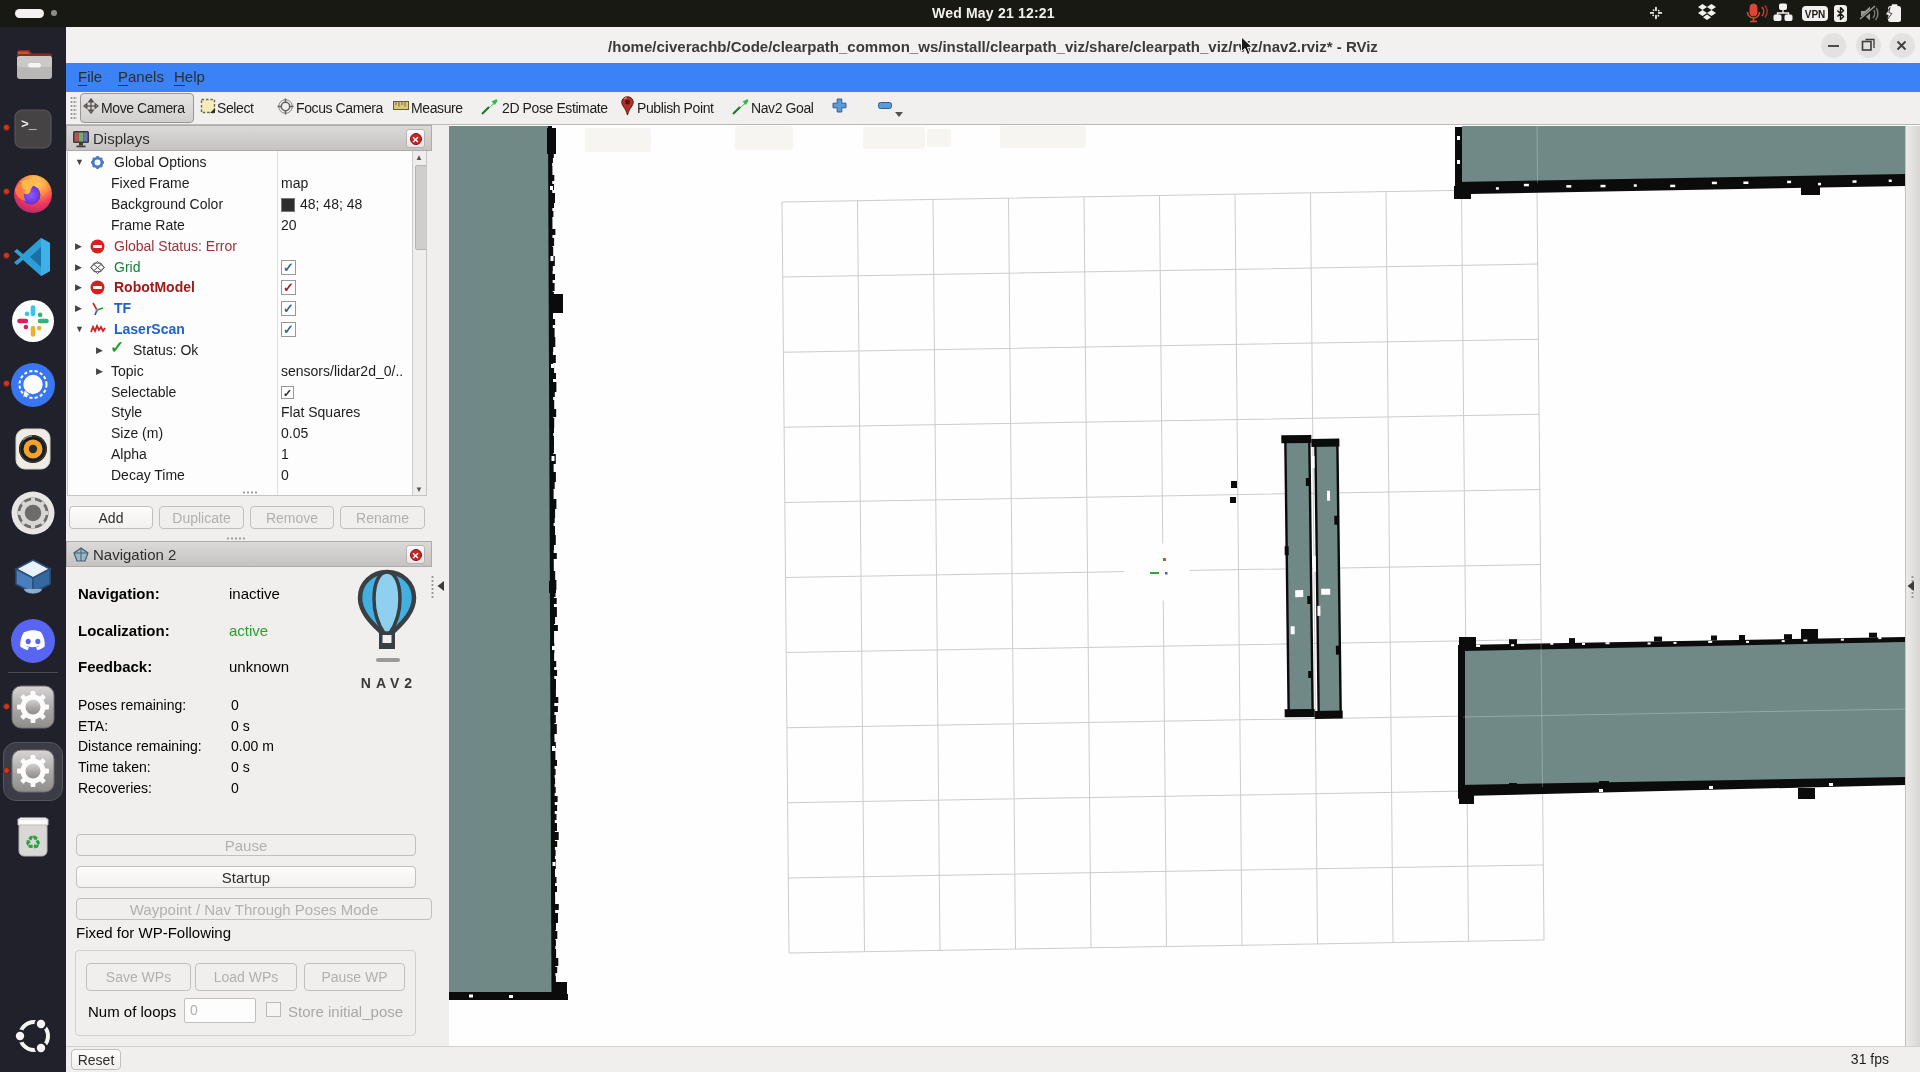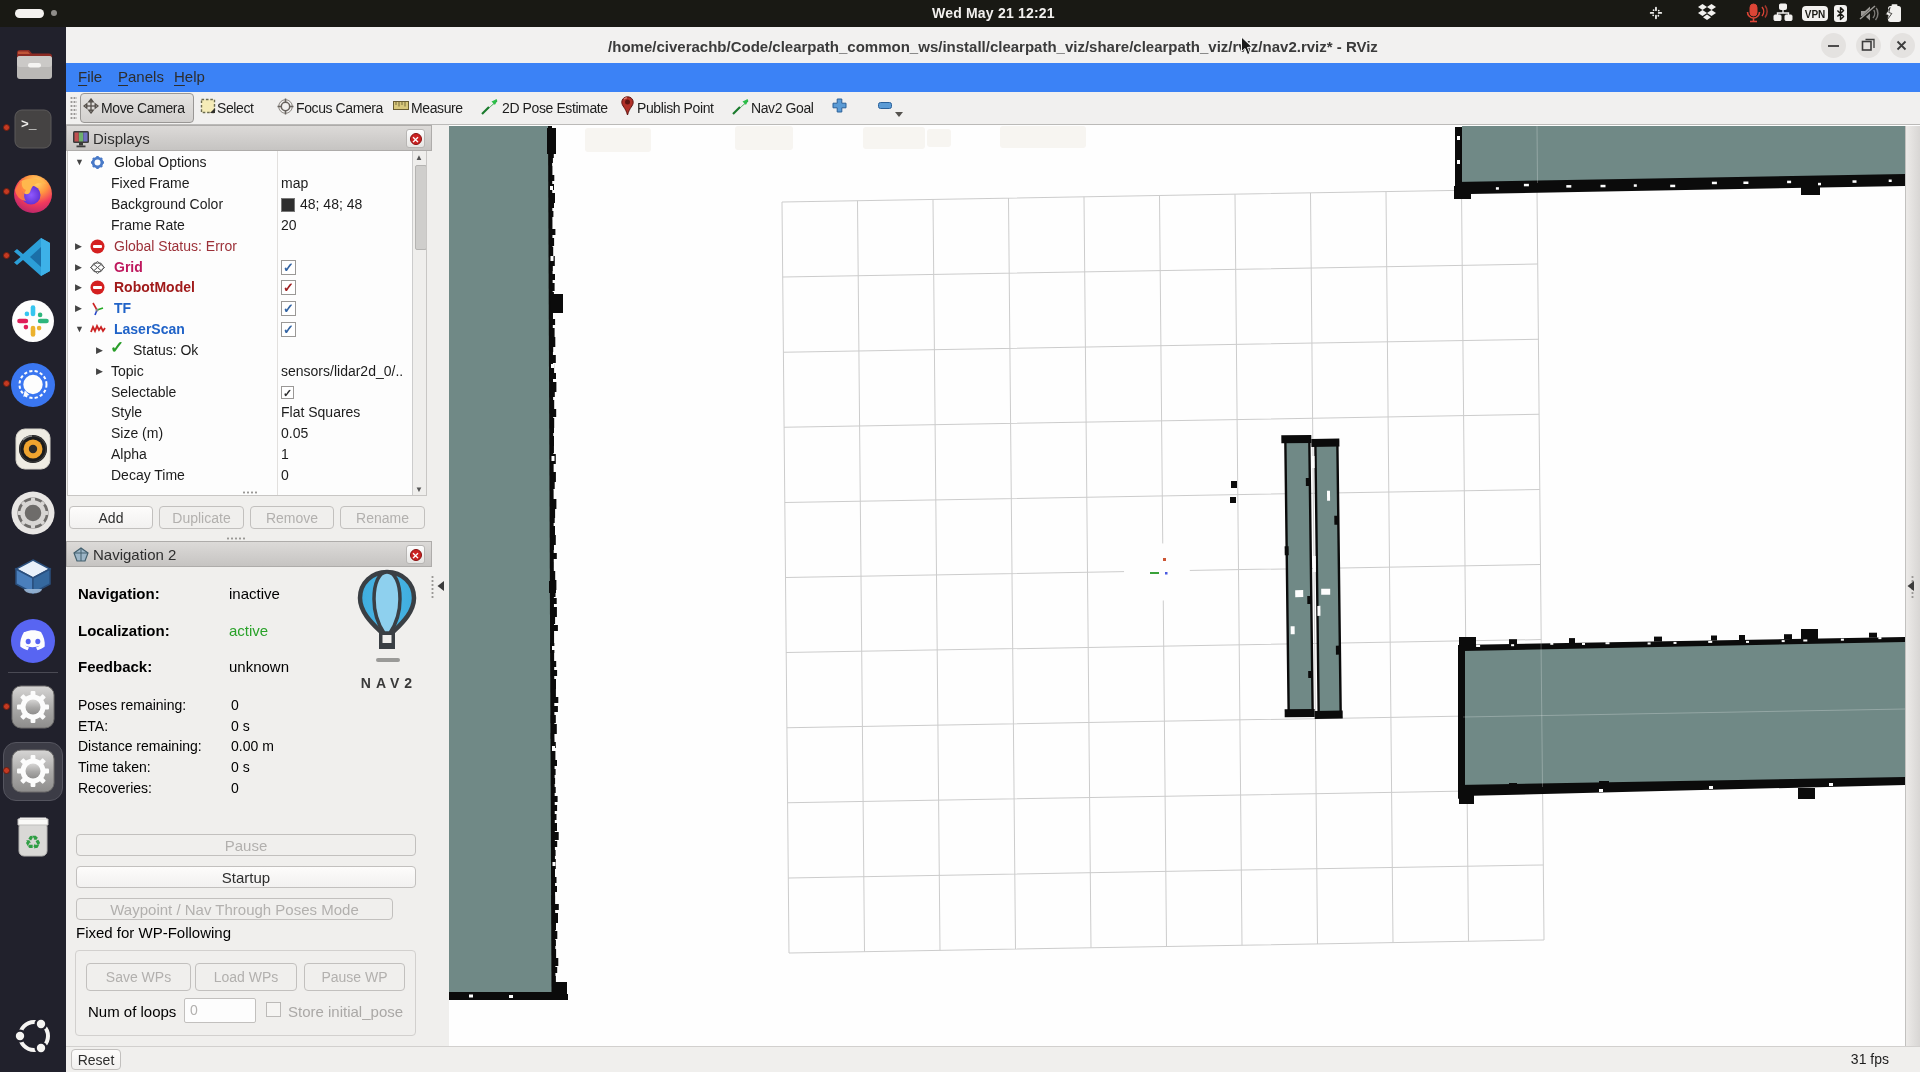--- a/index.html
+++ b/index.html
@@ -450,21 +450,21 @@
 
     <div class="trow" style="top:106px;">
       <span class="arr" style="left:7px;">▶</span>
       <svg style="position:absolute;left:22px;top:4px" width="15" height="13" viewBox="0 0 15 13">
         <g fill="none" stroke="#555" stroke-width="1">
           <path d="M4 1.5 L11 1.5 L14 6.5 L11 11.5 L4 11.5 L1 6.5 Z" transform="scale(1,0.85) translate(0,1)"></path>
           <path d="M7.5 0.5 L14.5 6.5 L7.5 12.5 L0.5 6.5 Z"></path>
           <path d="M4 3.5 L11 9.5 M11 3.5 L4 9.5"></path>
         </g>
       </svg>
-      <span style="position:absolute;left:46px;color:#be185d;font-weight:bold;">Grid</span>
+      <span style="position:absolute;left:46px;color:#15803d;font-weight:normal;">Grid</span>
       <span class="cbx" style="left:213px;top:3px;color:#3465a4;">✓</span>
     </div>
 
     <div class="trow" style="top:126px;">
       <span class="arr" style="left:7px;">▶</span>
       <svg style="position:absolute;left:22px;top:3px" width="15" height="15" viewBox="0 0 15 15">
         <circle cx="7.5" cy="7.5" r="7" fill="#d42020"></circle>
           <rect x="3" y="6" width="9" height="3" rx="1" fill="#fff"></rect>
       </svg>
       <span style="position:absolute;left:46px;color:#a01a1a;font-weight:bold;">RobotModel</span>
@@ -575,21 +575,21 @@
     <path d="M33 3 C18 3 6 14 6 29 C6 44 20 56 28 64 L38 64 C46 56 60 44 60 29 C60 14 48 3 33 3 Z" fill="url(#bal)" stroke="#3a3f44" stroke-width="4.5"></path>
     <path d="M33 3 C25 3 20 14 20 30 C20 46 26 58 30 64 L36 64 C40 58 46 46 46 30 C46 14 41 3 33 3 Z" fill="#8ed0ee" stroke="#3a3f44" stroke-width="3.5"></path>
     <rect x="25" y="63" width="16" height="17" fill="#3a3f44"></rect>
     <rect x="28.5" y="66" width="9" height="8" fill="#f0efed"></rect>
   </svg>
   <div class="abs" style="left:310px;top:533px;width:24px;height:4px;border-radius:2px;background:#9a9a98;"></div>
   <div class="navlbl" style="left:287px;top:550px;width:72px;text-align:center;font-size:14px;font-weight:bold;color:#3a3a3a;letter-spacing:5px;">NAV2</div>
 
   <div class="btn dis" style="left:10px;top:709px;width:340px;height:22px;line-height:21px;font-size:15px;">Pause</div>
   <div class="btn" style="left:10px;top:741px;width:340px;height:22px;line-height:21px;font-size:15px;">Startup</div>
-  <div class="btn dis" style="left:10px;top:773px;width:317px;height:22px;line-height:21px;font-size:15px;">Waypoint / Nav Through Poses Mode</div>
+  <div class="btn dis" style="left:10px;top:773px;width:356px;height:22px;line-height:21px;font-size:15px;">Waypoint / Nav Through Poses Mode</div>
   <div class="navlbl" style="left:10px;top:799px;font-size:15px;">Fixed for WP-Following</div>
   <div class="abs" style="left:9px;top:825px;width:341px;height:86px;border:1px solid #d2d0ce;border-radius:4px;"></div>
   <div class="btn dis" style="left:20px;top:838px;width:105px;height:28px;line-height:27px;">Save WPs</div>
   <div class="btn dis" style="left:129px;top:838px;width:102px;height:28px;line-height:27px;">Load WPs</div>
   <div class="btn dis" style="left:238px;top:838px;width:101px;height:28px;line-height:27px;">Pause WP</div>
   <div class="navlbl" style="left:22px;top:878px;font-size:15px;">Num of loops</div>
   <div class="abs" style="left:118px;top:873px;width:72px;height:25px;background:#fdfdfd;border:1px solid #c2c0be;border-radius:2px;color:#b2b0ae;font-size:14px;line-height:23px;padding-left:5px;">0</div>
   <div class="abs" style="left:200px;top:877px;width:15px;height:15px;background:#f5f4f2;border:1px solid #bcbab8;"></div>
   <div class="navlbl" style="left:222px;top:878px;font-size:15px;color:#aaa8a6;">Store initial_pose</div>
 

